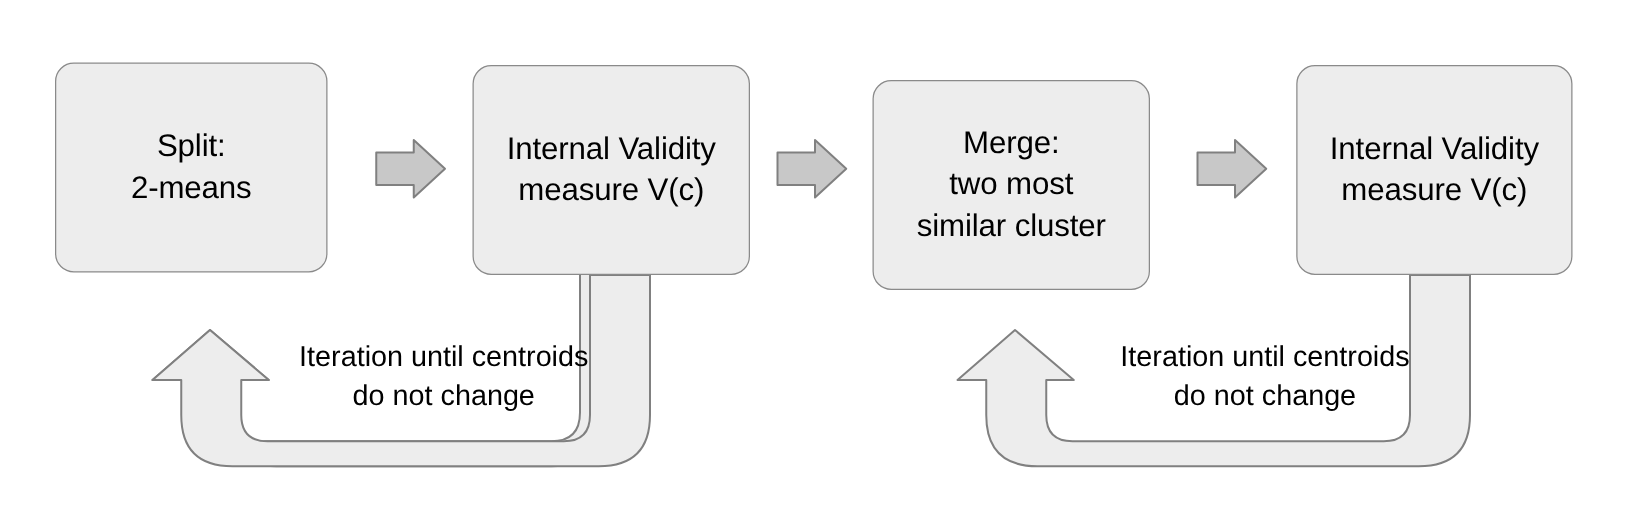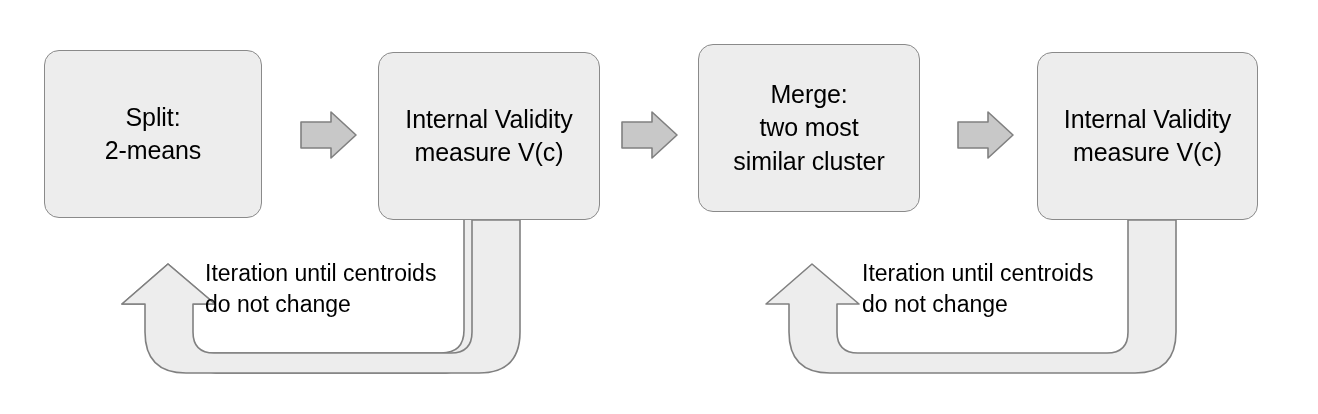--- a/index.html
+++ b/index.html
@@ -37,22 +37,23 @@
     letter-spacing: -0.1px;
     white-space: pre-line;
     font-family: "Liberation Sans", sans-serif;
   }
   .loop-label {
     position: absolute;
     color: #000000;
     font-size: 23px;
     line-height: 1.35;
     white-space: pre-line;
-    text-align: left;
+    text-align: center;
     font-family: "Liberation Sans", sans-serif;
+    margin-top: 12px;
   }
   svg.layer {
     position: absolute;
     left: 0;
     top: 0;
     width: 1318px;
     height: 414px;
     pointer-events: none;
   }
   svg.layer * { pointer-events: auto; }
@@ -118,21 +119,21 @@
              L 1128,220
              Z" fill="#ededed" stroke="#808080" stroke-width="1.6" stroke-linejoin="round"></path>
   </svg>
 
   <div class="node" style="left:44px; top:50px; width:218px; height:168px;">Split:
 2-means</div>
 
   <div class="node" style="left:378px; top:52px; width:222px; height:168px;">Internal Validity
 measure V(c)</div>
 
-  <div class="node" style="left:698px; top:44px; width:222px; height:168px;">Merge:
+  <div class="node" style="left:698px; top:64px; width:222px; height:168px;">Merge:
 two most
 similar cluster</div>
 
   <div class="node" style="left:1037px; top:52px; width:221px; height:168px;">Internal Validity
 measure V(c)</div>
 
   <svg class="layer" viewBox="0 0 1318 414">
 
     <path d="M 301,122 L 331,122 L 331,112 L 356,135 L 331,158 L 331,148 L 301,148 Z" fill="#c8c8c8" stroke="#808080" stroke-width="1.6" stroke-linejoin="round"></path>
 

